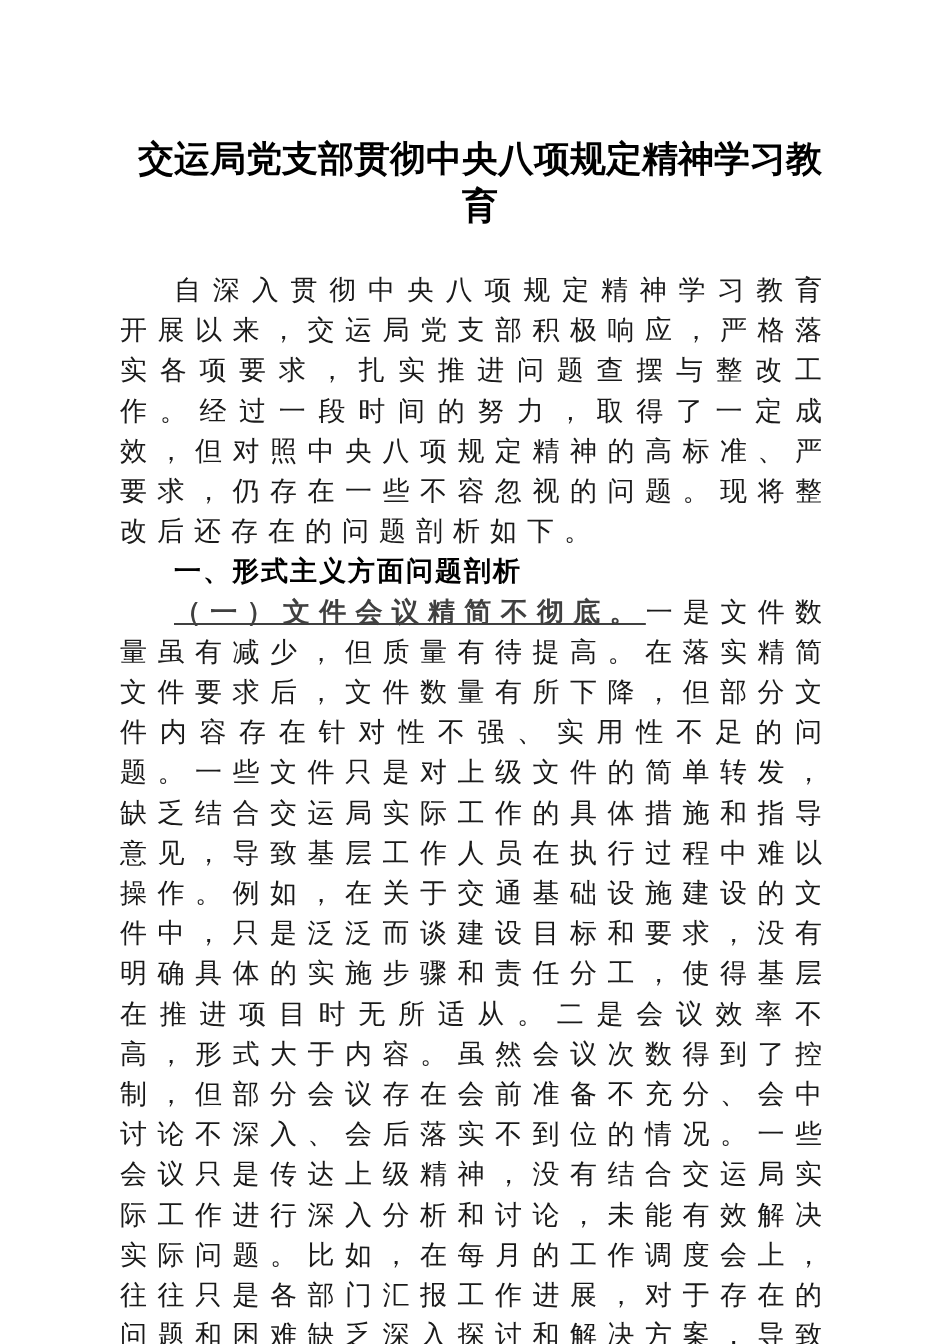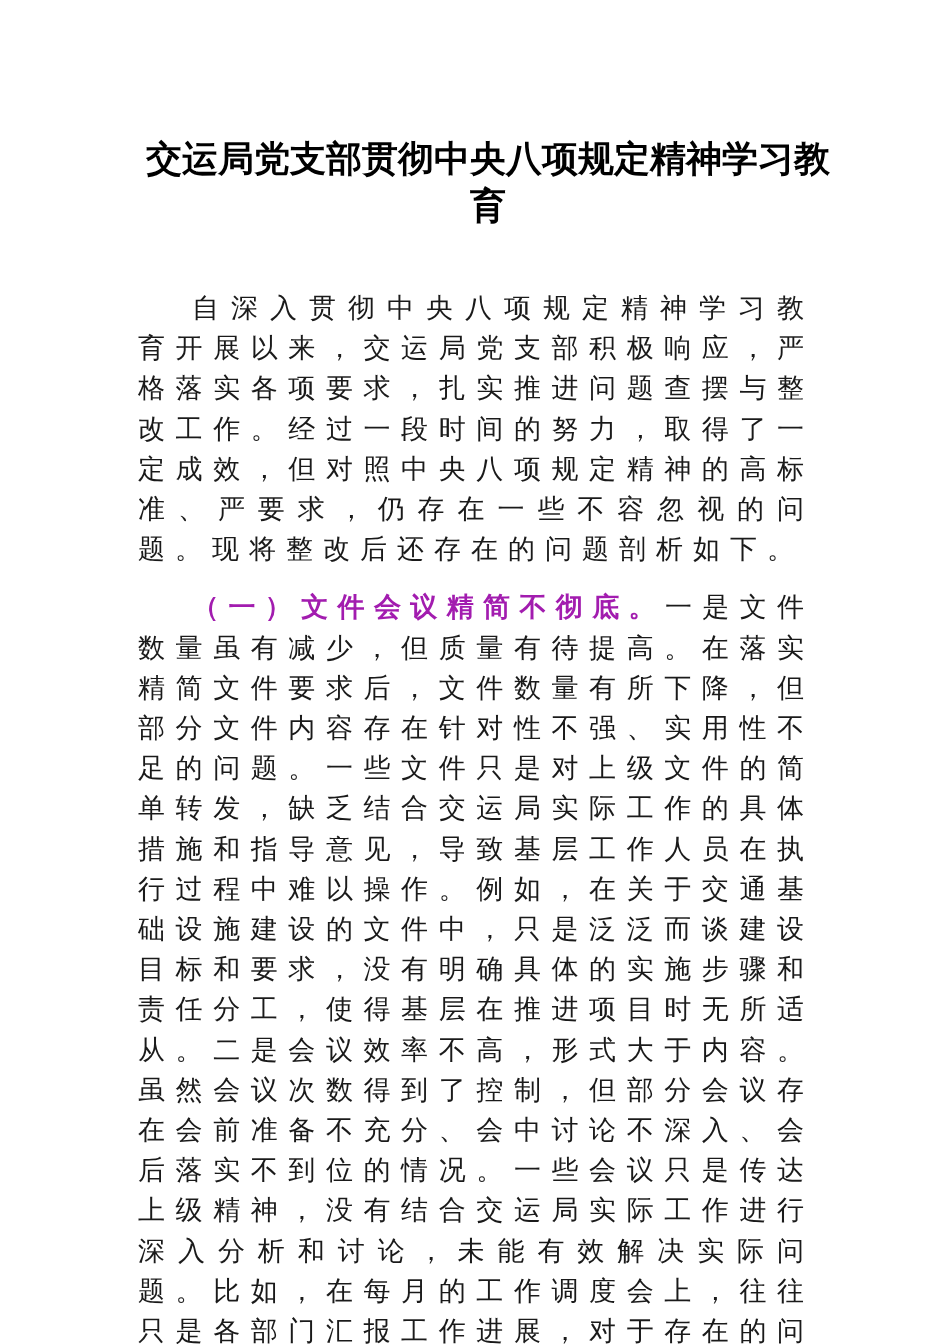--- a/index.html
+++ b/index.html
@@ -1,39 +1,40 @@
 <!DOCTYPE html>
 <html><head>
 <meta charset="utf-8">
 <style>
   html, body { margin: 0; padding: 0; background: #ffffff; }
   body { width: 950px; height: 1344px; position: relative; overflow: hidden; color: #111; }
   .page { position: absolute; left: 120px; top: 0; width: 712px; }
   .title {
-    position: absolute; left: 12px; width: 712px; top: 135px;
+    position: absolute; left: 4px; width: 712px; top: 135px;
     text-align: center;
     font-family: "DejaVu Serif", "Liberation Serif", serif;
     font-weight: bold; font-size: 36px; line-height: 47px; letter-spacing: 0px;
     color: #000;
   }
   .body {
     position: absolute; left: 0; top: 270px; width: 712px;
     font-family: "DejaVu Sans", "Liberation Sans", sans-serif;
     font-size: 27px; line-height: 40.2px; letter-spacing: 10px;
     text-align: justify; color: #1a1a1a;
   }
-  .body p { margin: 18px; text-indent: 54px; word-break: break-all; }
+  .body p { margin: 0; text-indent: 54px; word-break: break-all; }
   .body p.h1 { font-weight: bold; letter-spacing: 2px; color: #000; }
-  .sub { font-weight: bold; color: #a21caf; letter-spacing: 9px; }
+  .sub { font-weight: bold; color: #404040; letter-spacing: 9px; text-decoration: underline; }
 </style>
 </head>
 <body>
 
 <div class="page">
   <div class="title">
     <div>交运局党支部贯彻中央八项规定精神学习教育</div>
   </div>
 
   <div class="body">
     <p>自深入贯彻中央八项规定精神学习教育开展以来，交运局党支部积极响应，严格落实各项要求，扎实推进问题查摆与整改工作。经过一段时间的努力，取得了一定成效，但对照中央八项规定精神的高标准、严要求，仍存在一些不容忽视的问题。现将整改后还存在的问题剖析如下。</p>
+    <p class="h1">一、形式主义方面问题剖析</p>
     <p><span class="sub">（一）文件会议精简不彻底。</span><span>一是文件数量虽有减少，但质量有待提高。在落实精简文件要求后，文件数量有所下降，但部分文件内容存在针对性不强、实用性不足的问题。一些文件只是对上级文件的简单转发，缺乏结合交运局实际工作的具体措施和指导意见，导致基层工作人员在执行过程中难以操作。例如，在关于交通基础设施建设的文件中，只是泛泛而谈建设目标和要求，没有明确具体的实施步骤和责任分工，使得基层在推进项目时无所适从。二是会议效率不高，形式大于内容。虽然会议次数得到了控制，但部分会议存在会前准备不充分、会中讨论不深入、会后落实不到位的情况。一些会议只是传达上级精神，没有结合交运局实际工作进行深入分析和讨论，未能有效解决实际问题。比如，在每月的工作调度会上，往往只是各部门汇报工作进展，对于存在的问题和困难缺乏深入探讨和解决方案，导致会议效果不佳。</span></p>
   </div>
 </div>
 
 </body></html>

